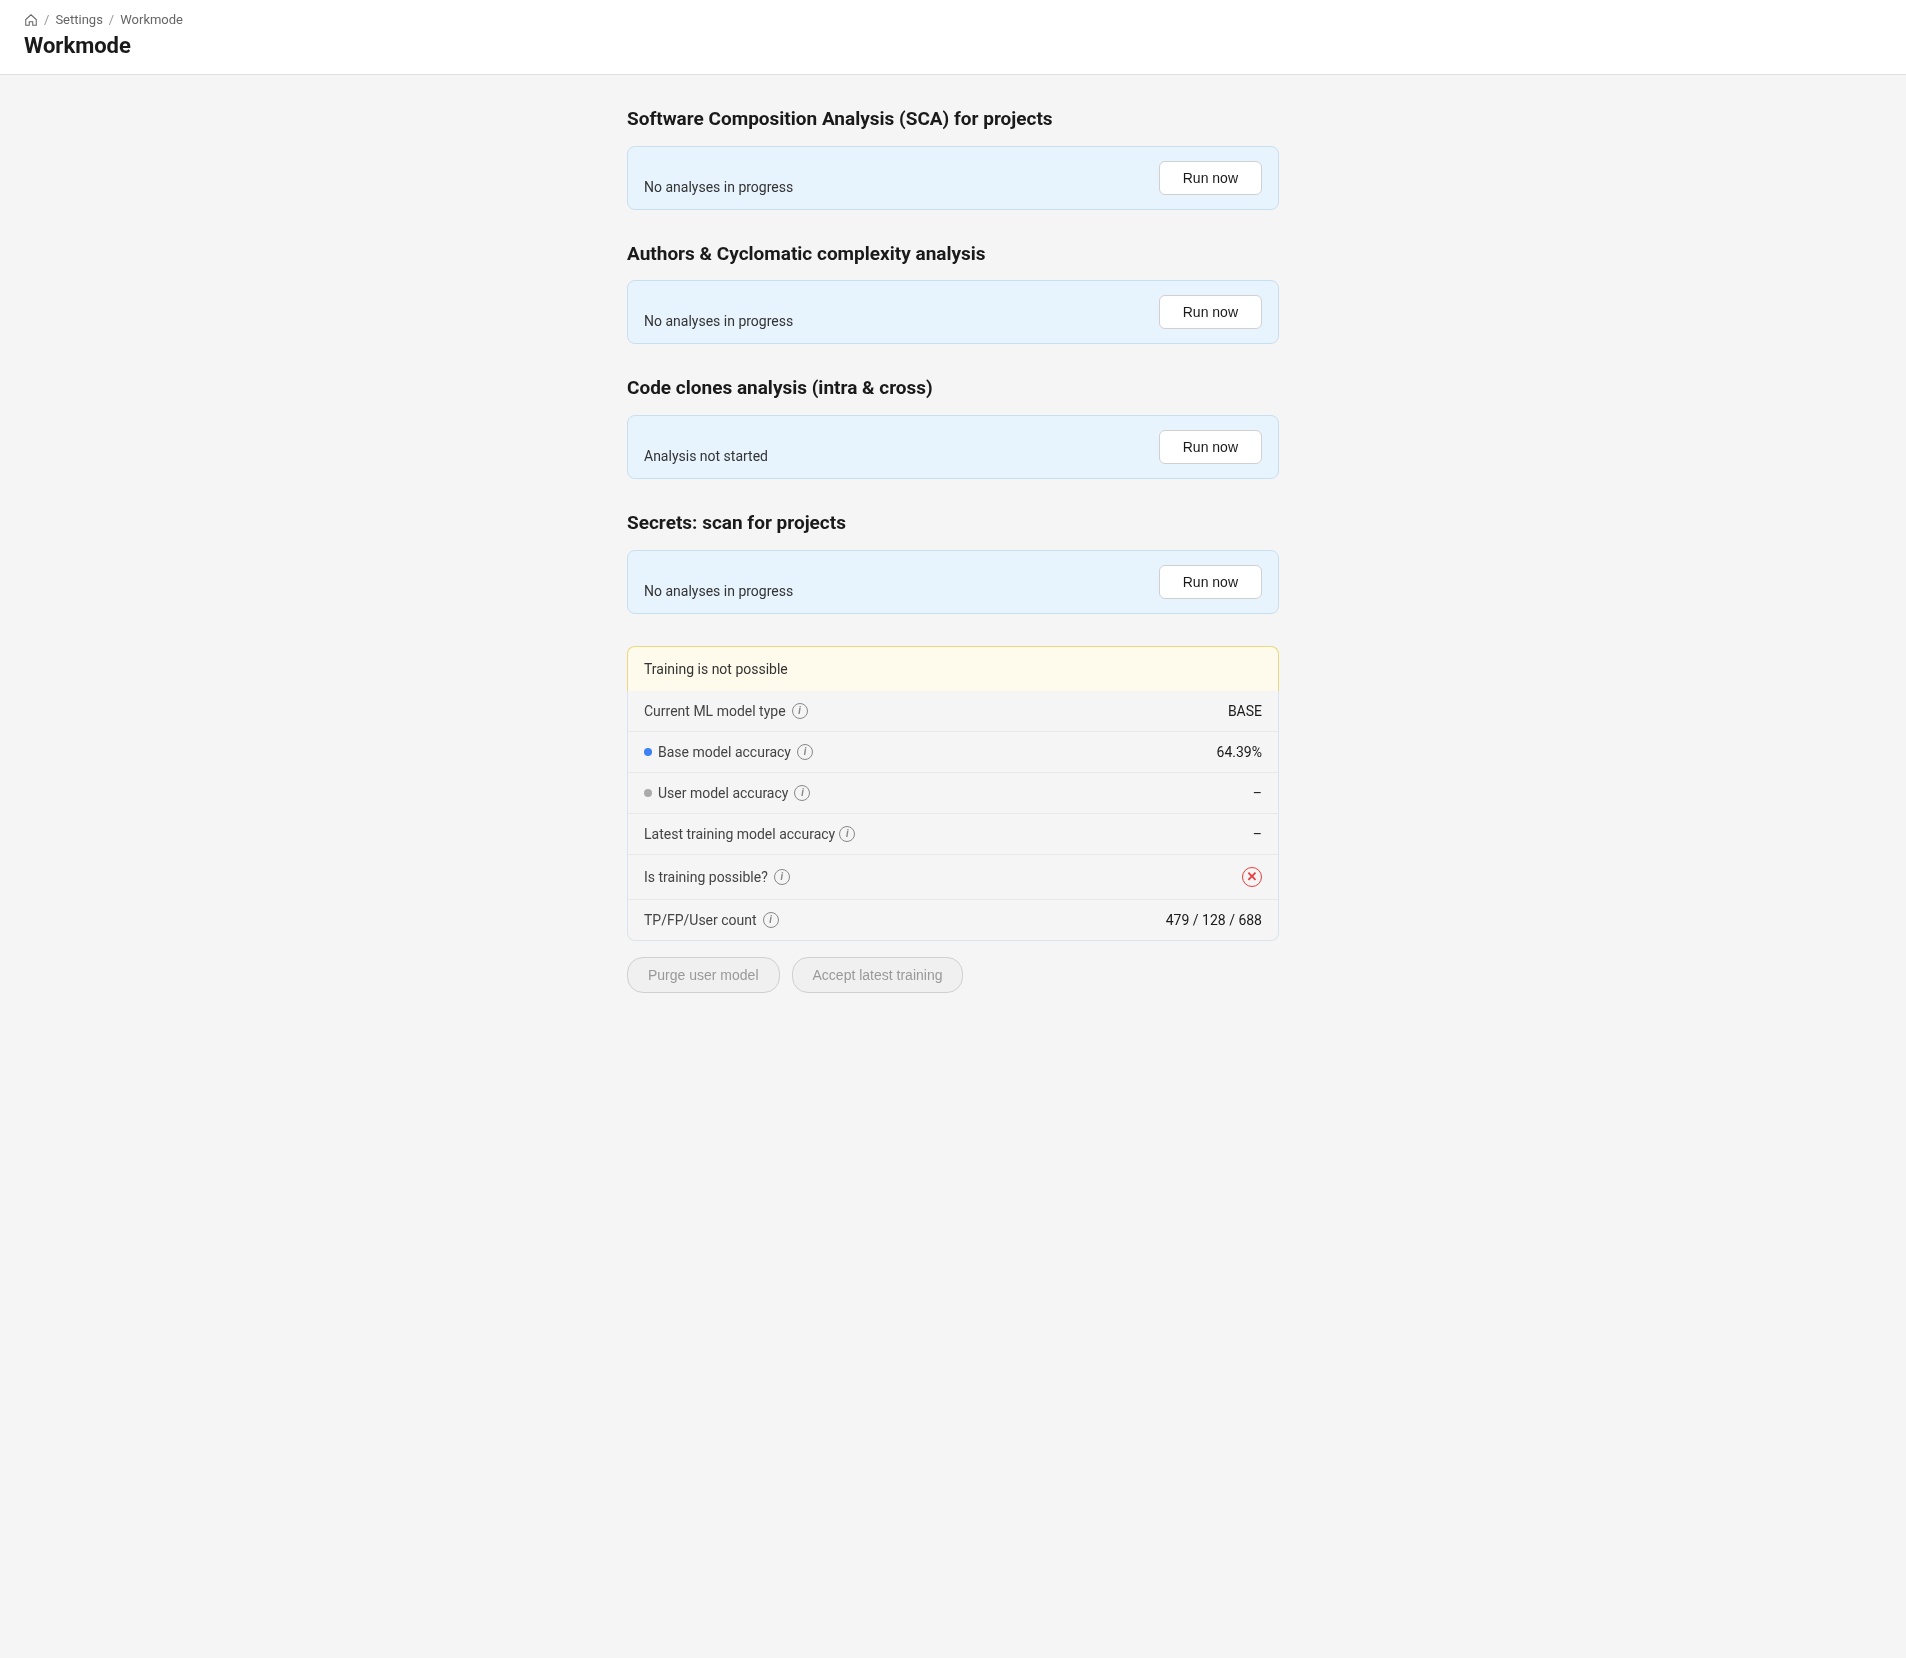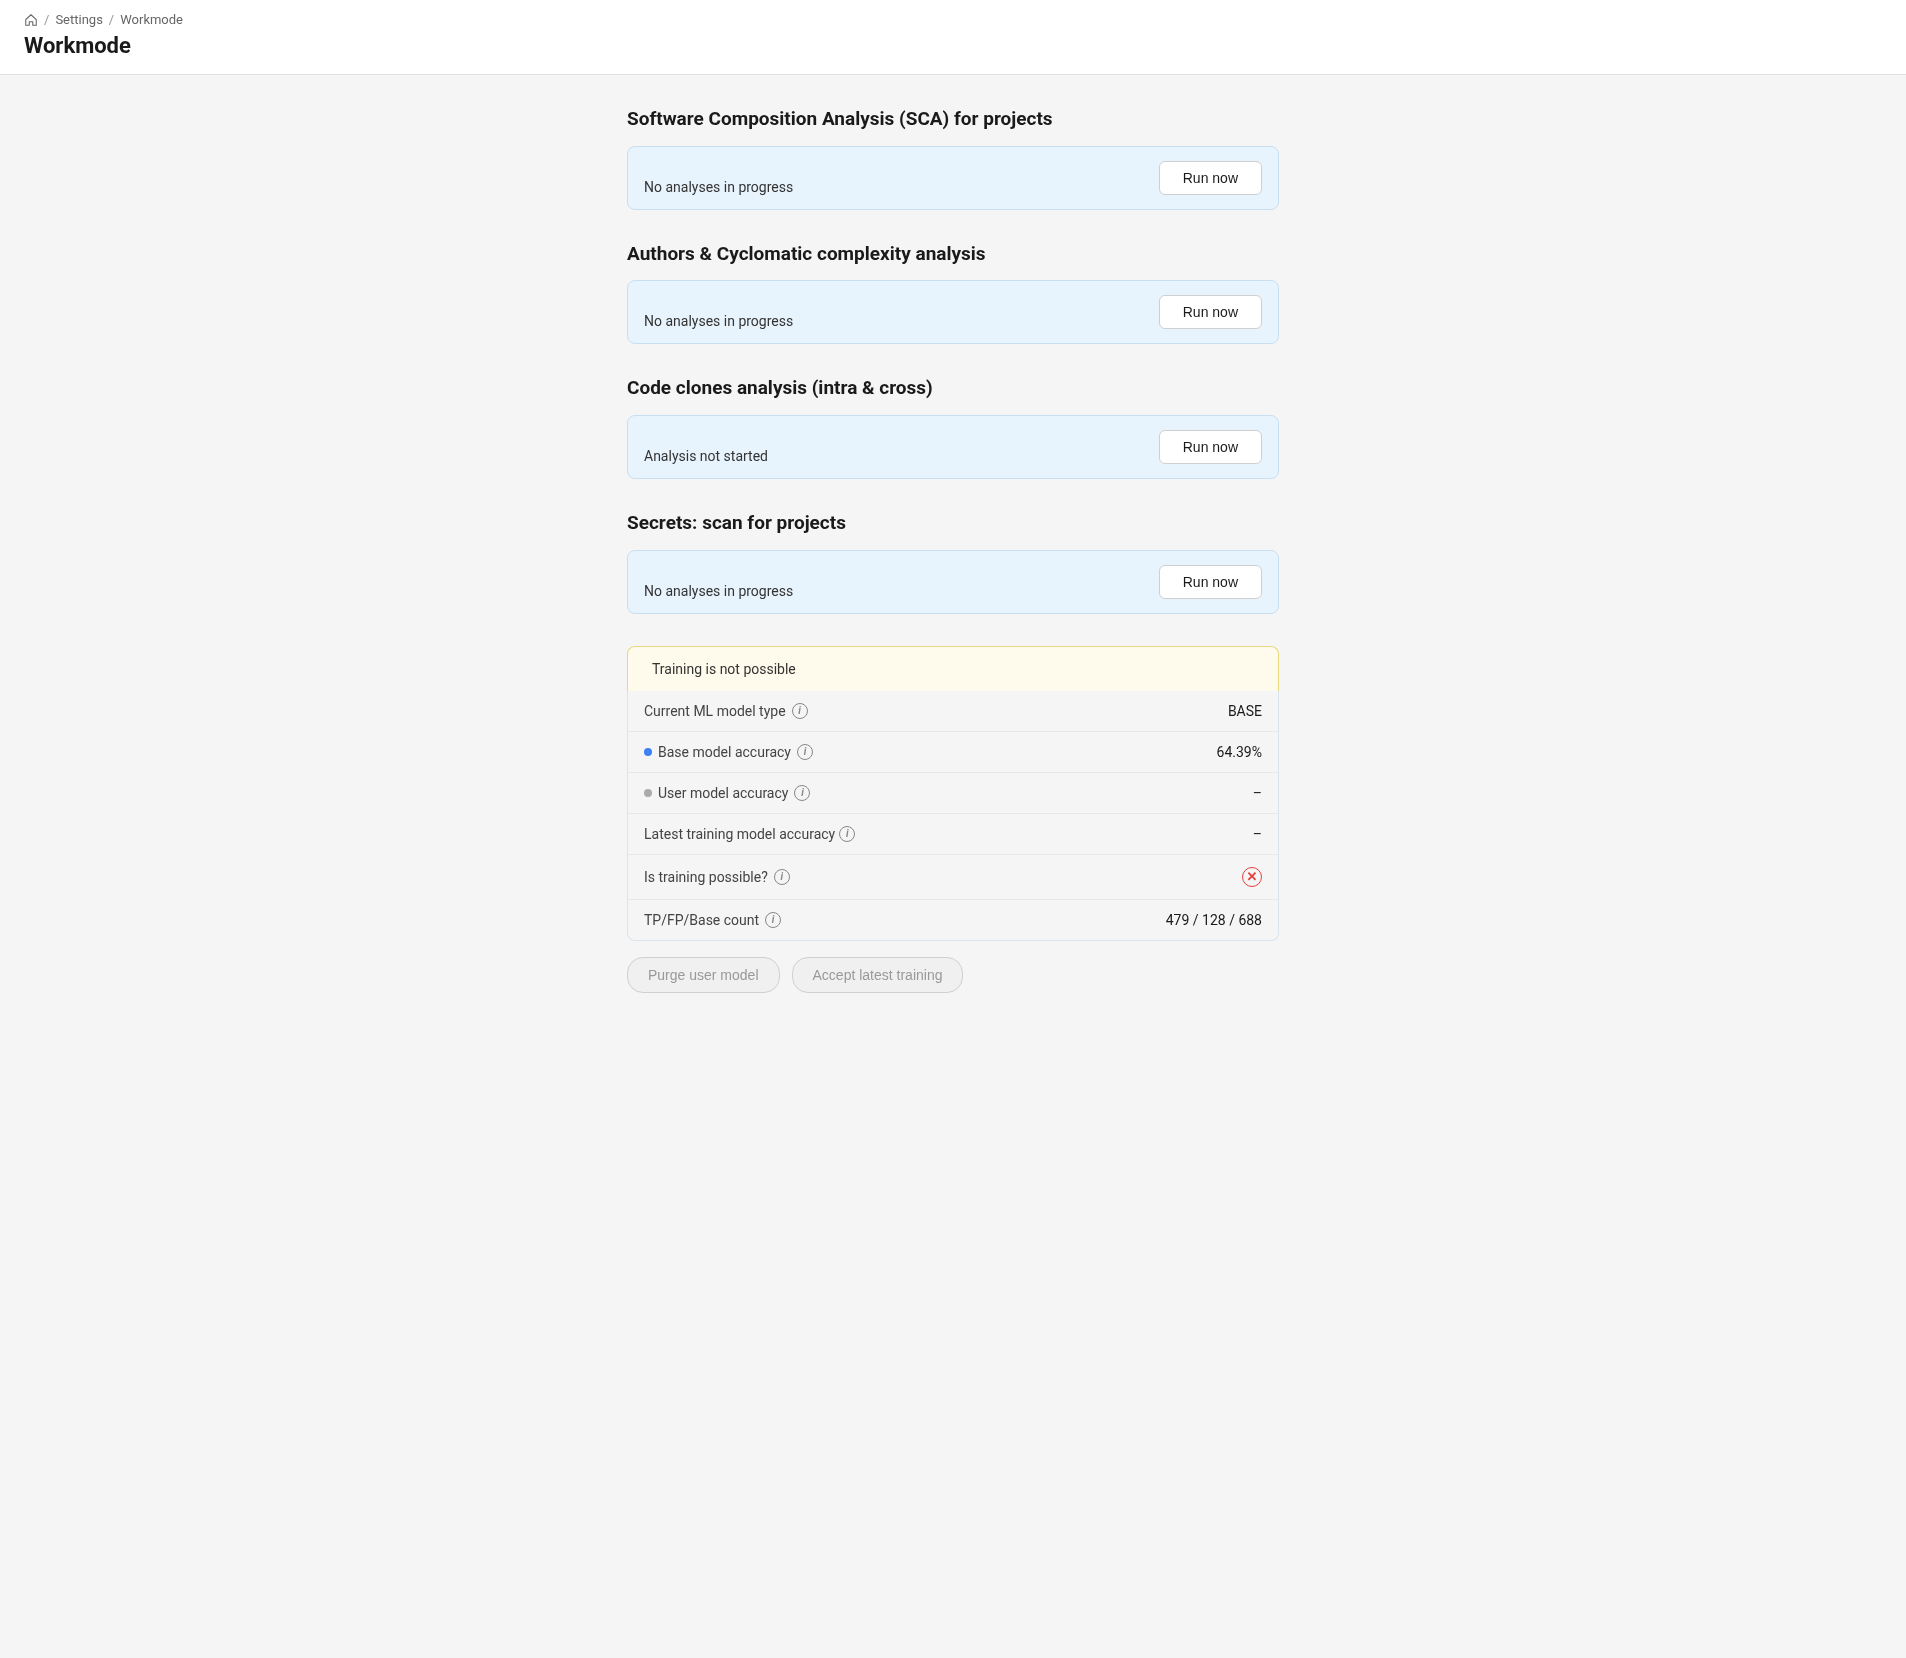--- a/index.html
+++ b/index.html
@@ -194,21 +194,21 @@
       font-size: 14px;
       font-weight: 500;
       color: #999;
       cursor: not-allowed;
     }
 
     .ml-warning-top {
       background: #fffbec;
       border: 1px solid #e8d980;
       border-radius: 8px 8px 0 0;
-      padding: 14px 24px;
+      padding: 14px 16px;
       font-size: 14px;
       color: #333;
       border-bottom: none;
     }
 
     .ml-table-inner {
       border: 1px solid #d8e4ee;
       border-top: none;
       border-radius: 0 0 8px 8px;
       overflow: hidden;
@@ -314,21 +314,21 @@
           <span>Is training possible?</span>
           <span class="info-icon">i</span>
         </div>
         <div class="ml-table-value">
           <span class="cross-icon">✕</span>
         </div>
       </div>
 
       <div class="ml-table-row">
         <div class="ml-table-label">
-          <span>TP/FP/Base count</span>
+          <span>TP/FP/User count</span>
           <span class="info-icon">i</span>
         </div>
         <div class="ml-table-value">479 / 128 / 688</div>
       </div>
 
     </div>
 
     <div class="ml-actions">
       <button class="action-btn-disabled" disabled="">Purge user model</button>
       <button class="action-btn-disabled" disabled="">Accept latest training</button>

